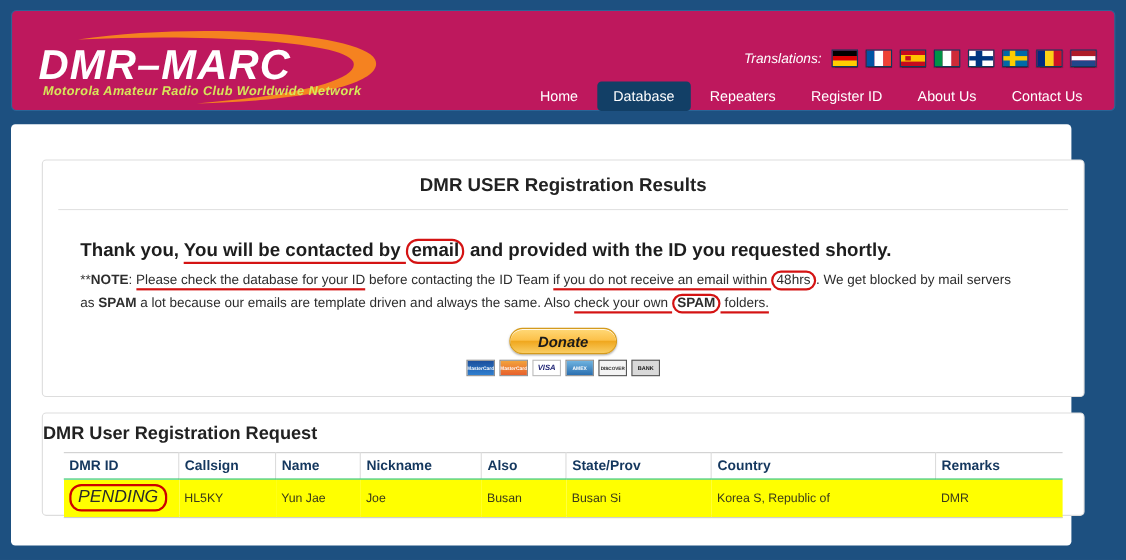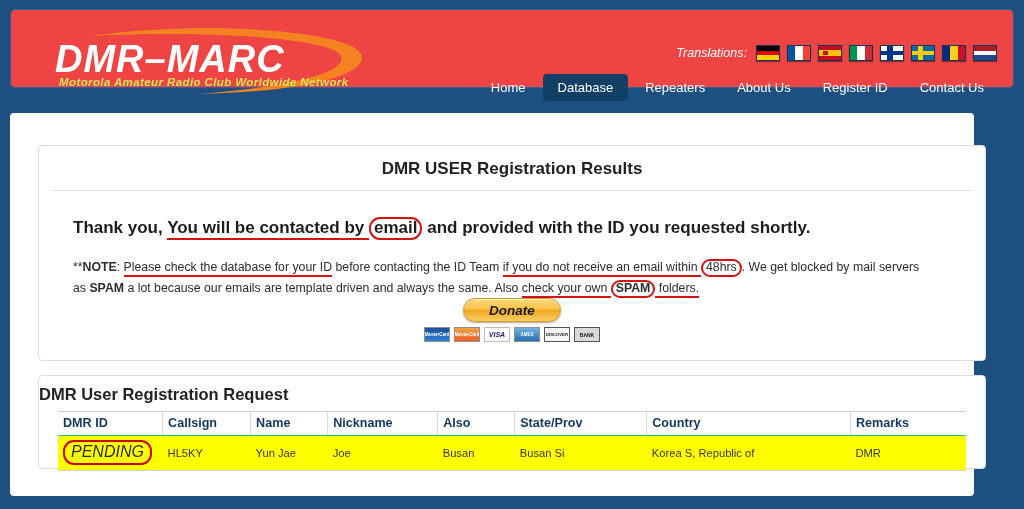--- a/index.html
+++ b/index.html
@@ -15,25 +15,24 @@
   .page {
     position: relative;
     width: 1024px; height: 509px;
     background: #1d5080;
   }
 
   
   .header {
     position: absolute;
     left: 10px; top: 9px;
-    width: 1004px; height: 79px;
-    background: #ef4444;
+    width: 1004px; height: 92px;
+    background: #be185d;
     border: 1px solid #2a6496;
     border-radius: 5px;
-    padding-left: 20px;
   }
   .header-inner { position: relative; width: 100%; height: 100%; }
 
   
   .logo {
     position: absolute;
     left: 18px; top: 14px;
     width: 330px; height: 74px;
   }
   .logo svg { display: block; }
@@ -117,21 +116,21 @@
   .thankyou {
     font-size: 17px;
     font-weight: bold;
     color: #1d1d1d;
     margin: 26px 0 0 34px;
     white-space: nowrap;
   }
   .note {
     font-size: 12.3px;
     color: #2d2d2d;
-    margin: 17px 0 0 34px;
+    margin: 4px 0 0 34px;
     line-height: 21px;
     white-space: nowrap;
   }
   .note b { font-weight: bold; }
 
   
   .ul-red {
     border-bottom: 2px solid #d41313;
     padding-bottom: 1px;
   }
@@ -304,22 +303,22 @@
           <i style="left:0;top:0;width:100%;height:33.4%;background:#ae1c28"></i>
           <i style="left:0;top:33.3%;width:100%;height:33.4%;background:#ffffff"></i>
           <i style="left:0;top:66.6%;width:100%;height:33.4%;background:#21468b"></i>
         </span>
       </div>
 
       <div class="nav">
         <div class="nav-item">Home</div>
         <div class="nav-item active">Database</div>
         <div class="nav-item">Repeaters</div>
+        <div class="nav-item">Register ID</div>
         <div class="nav-item">About Us</div>
-        <div class="nav-item">Register ID</div>
         <div class="nav-item">Contact Us</div>
       </div>
 
     </div>
   </div>
 
   <div class="body-panel">
 
     <div class="card card-results">
 

